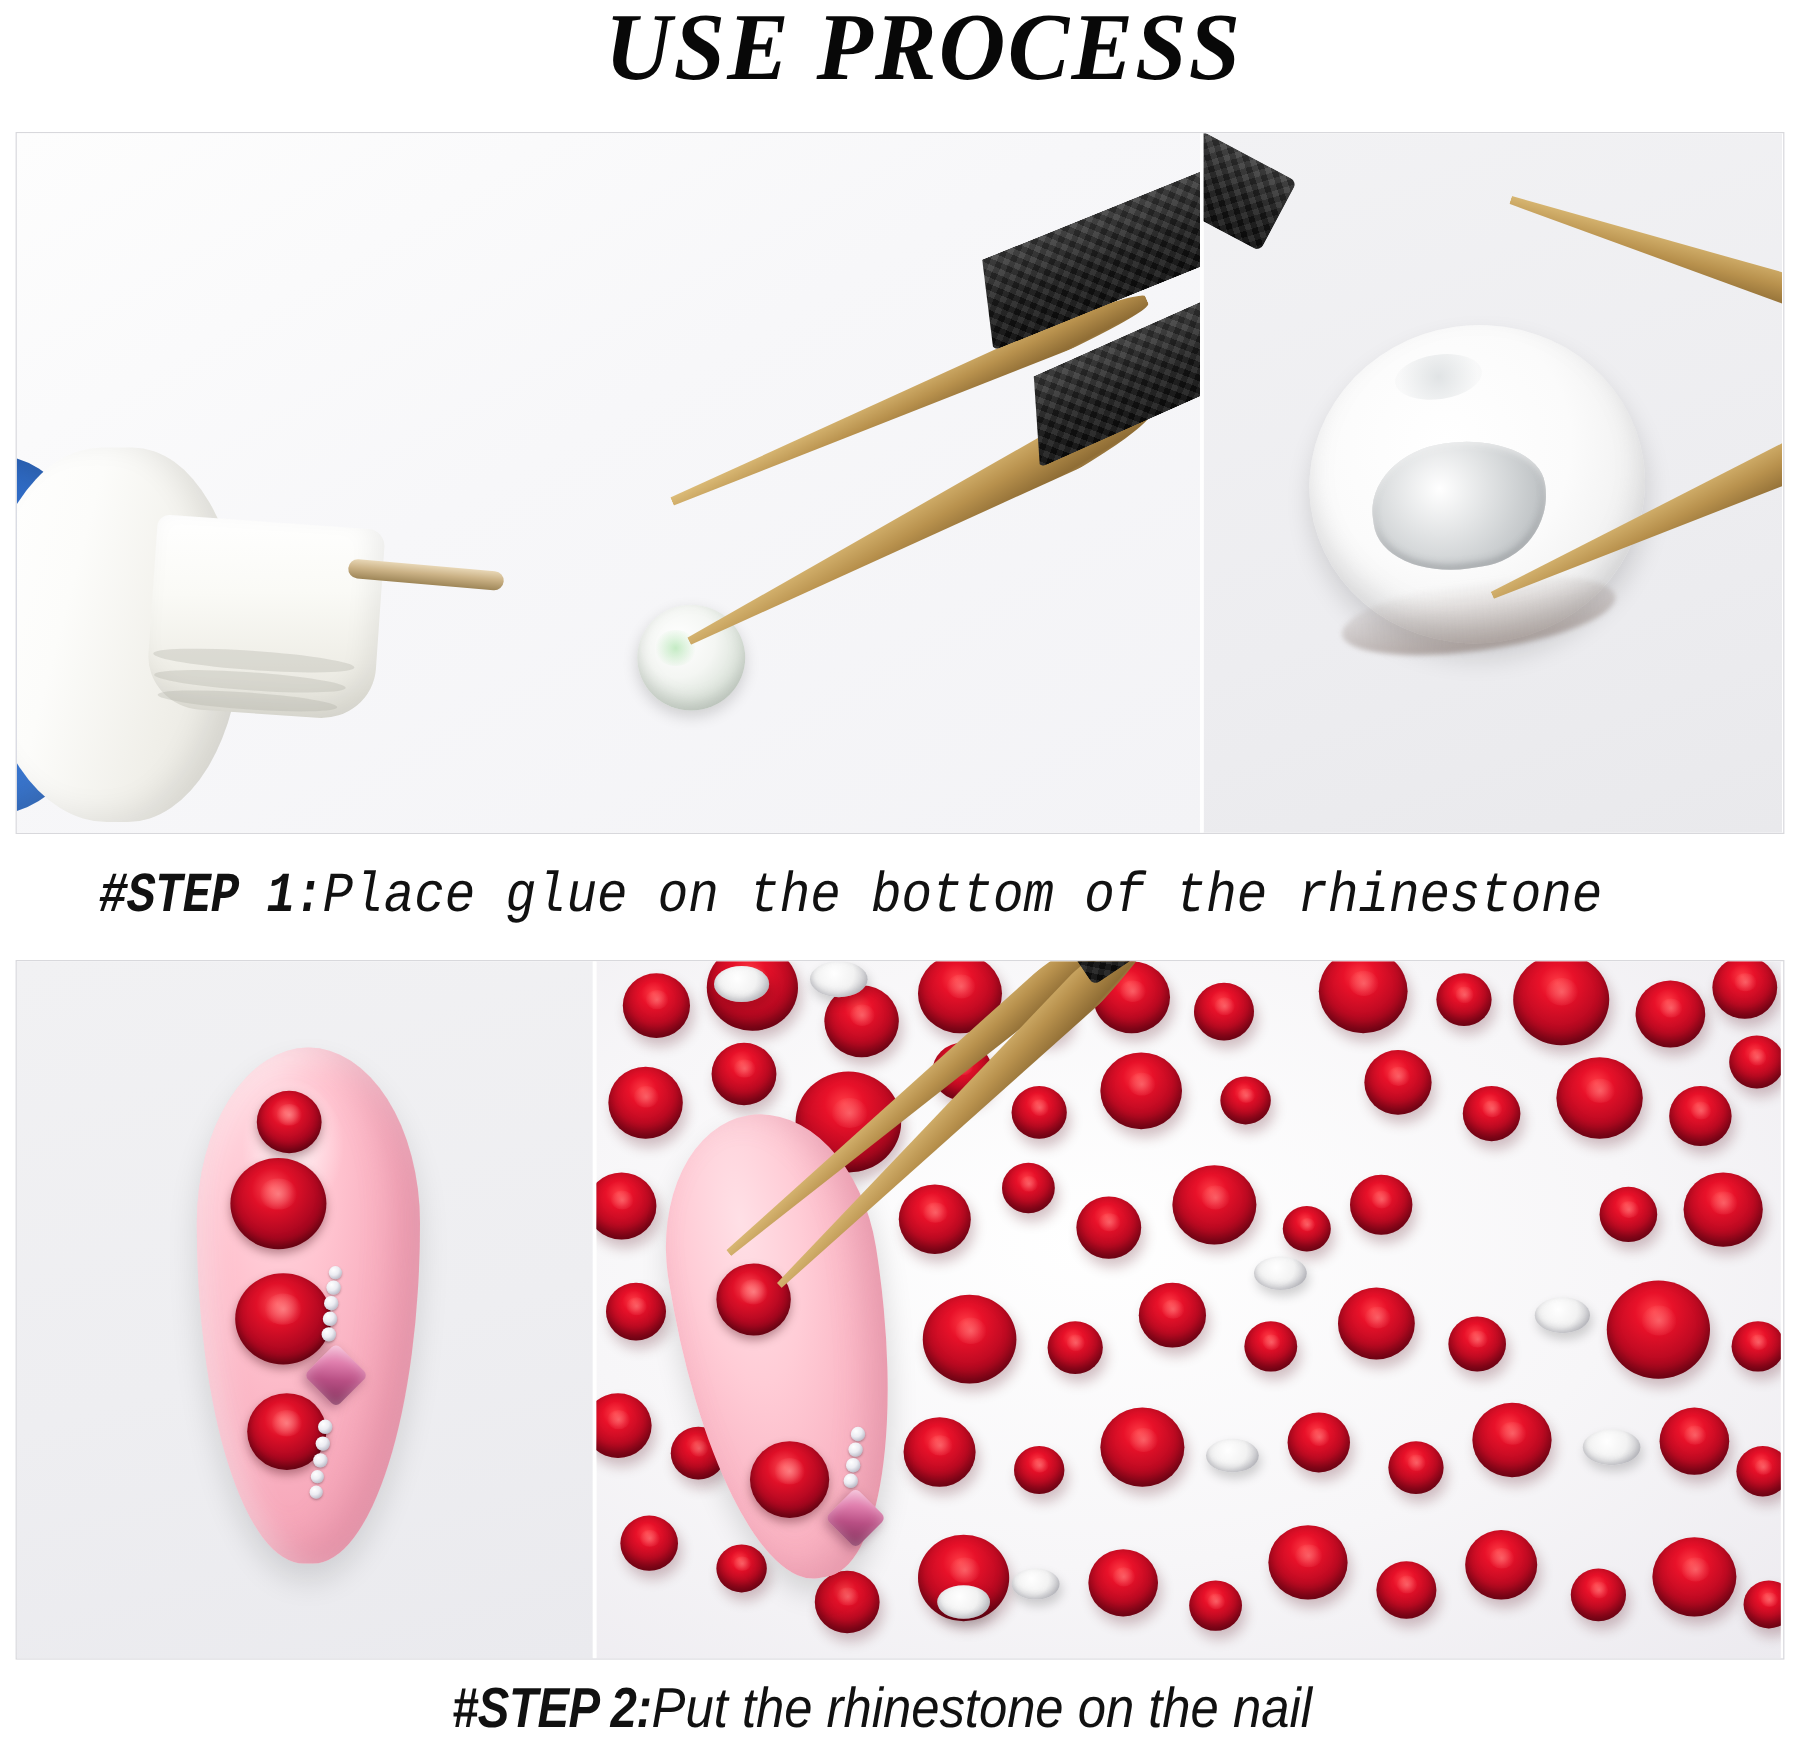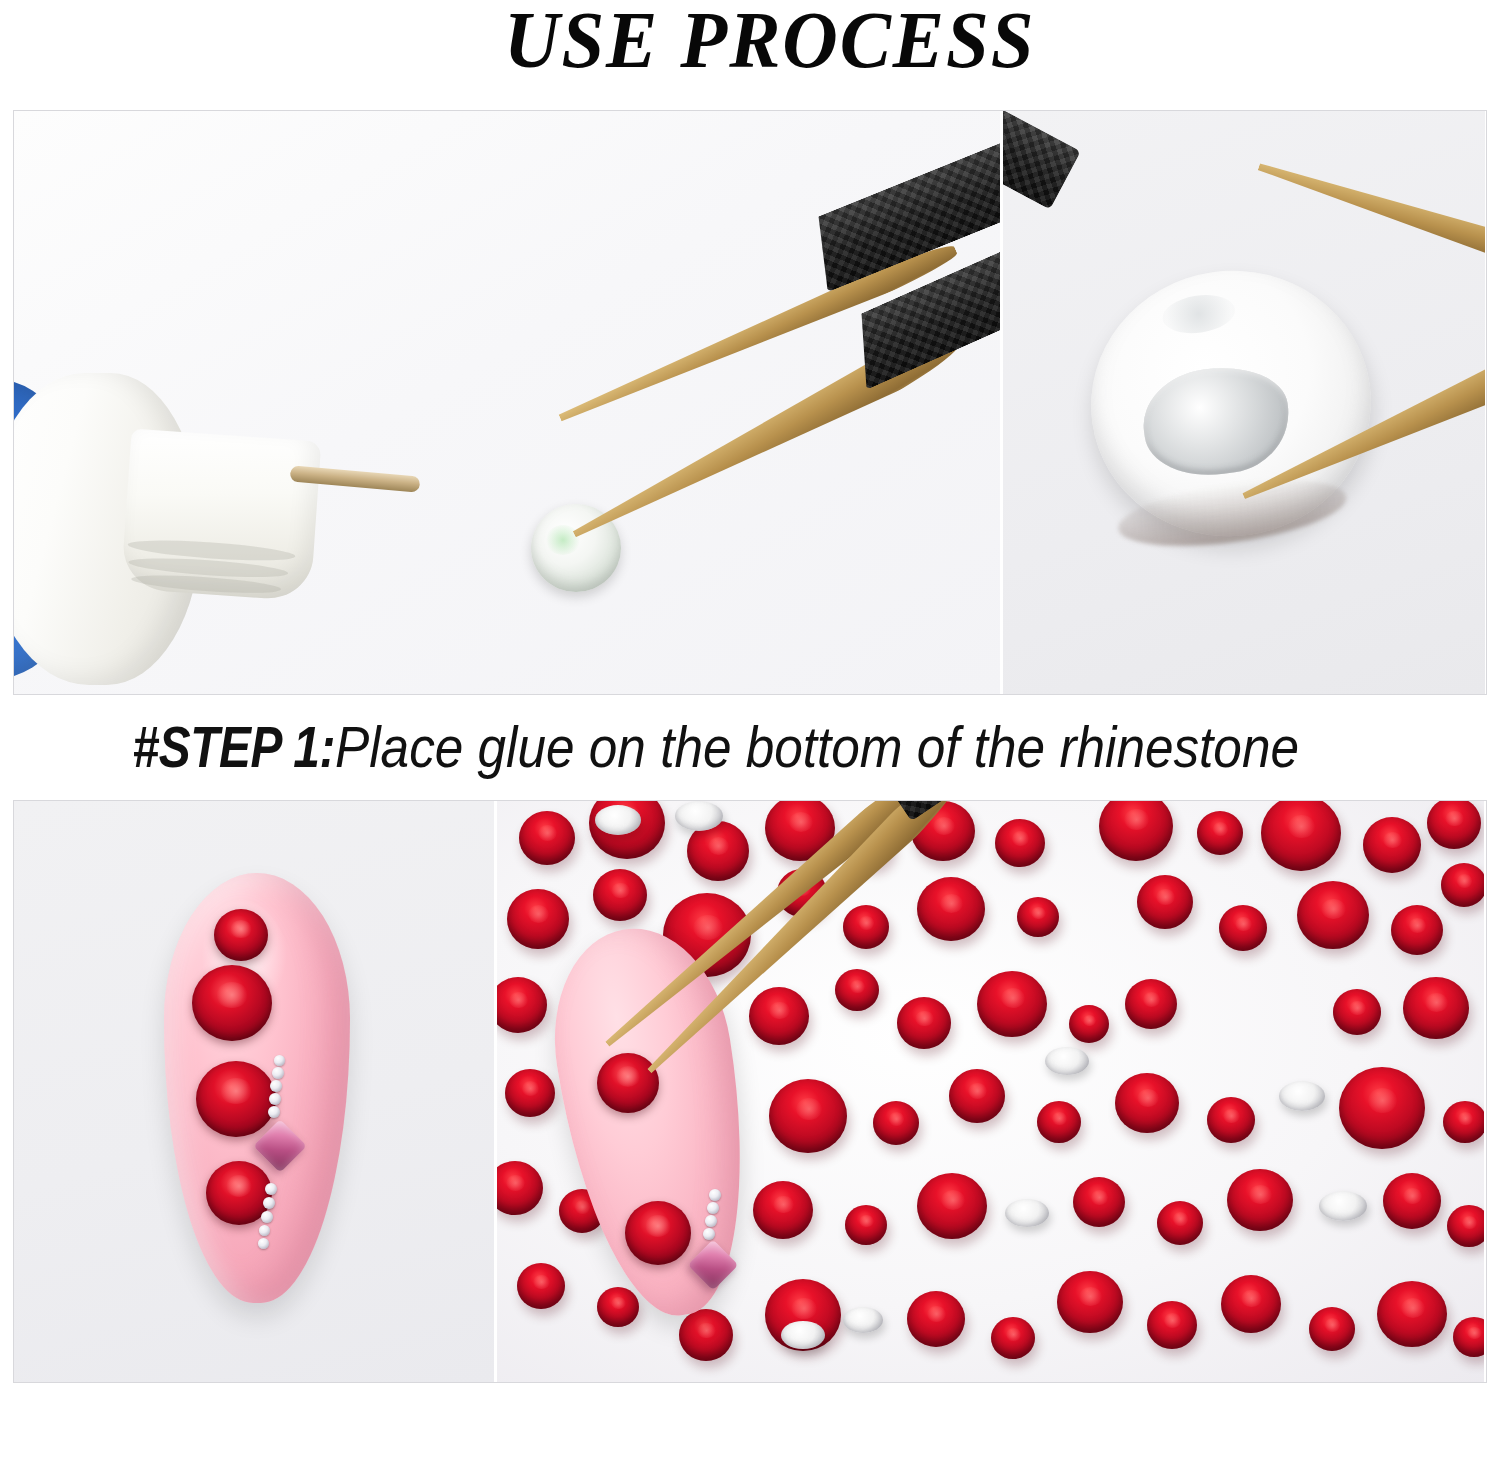--- a/index.html
+++ b/index.html
@@ -60,21 +60,21 @@
       radial-gradient(ellipse at 42% 40%, #ffffff 0%, #f7f6f8 55%, #eceaef 100%); }
 
   
   .caption {
     width: 1500px;
     text-align: center;
     font-style: italic;
     color: #111111;
     white-space: nowrap;
   }
-  .cap1 { height: 105px; line-height: 105px; font-size: 57px; }
+  .cap1 { height: 105px; line-height: 105px; font-size: 47px; font-family: Liberation Mono, monospace; }
   .cap2 { height: 66px;  line-height: 80px;  font-size: 47px; }
   .cap-strong {
     font-weight: bold;
     font-stretch: condensed;
     letter-spacing: -0.5px;
     display: inline-block;
     transform: scaleX(0.84);
     transform-origin: right center;
   }
   .cap-rest {
@@ -472,13 +472,16 @@
         <div class="bead" style="left:206px;top:427px;width:12px;height:12px;"></div>
         <div class="rhombus" style="left:198px;top:446px;width:36px;height:36px;"></div>
 
         <div class="tweezer tw-arm" style="left:110px;top:226px;width:420px;height:34px;transform:rotate(-40deg);clip-path:polygon(0 42%,100% 0,100% 100%,0 60%);"></div>
         <div class="tweezer tw-arm" style="left:152px;top:250px;width:430px;height:40px;transform:rotate(-44deg);clip-path:polygon(0 44%,100% 0,100% 100%,0 58%);"></div>
         <div class="tweezer tw-grip" style="left:396px;top:-40px;width:200px;height:66px;transform:rotate(-34deg);"></div>
       </div>
     </div>
   </div>
 
+  <div class="caption cap2">
+    <span class="cap-strong">#STEP 2:</span><span class="cap-rest"> Put the rhinestone on the nail</span>
+  </div>
 </div>
 
 </body></html>

